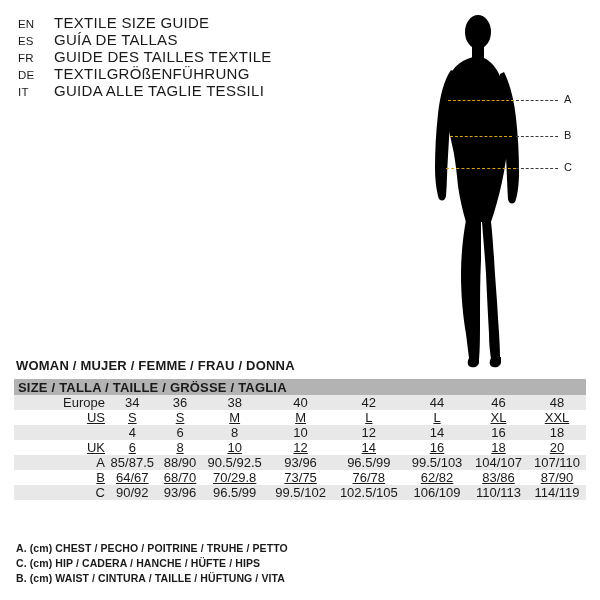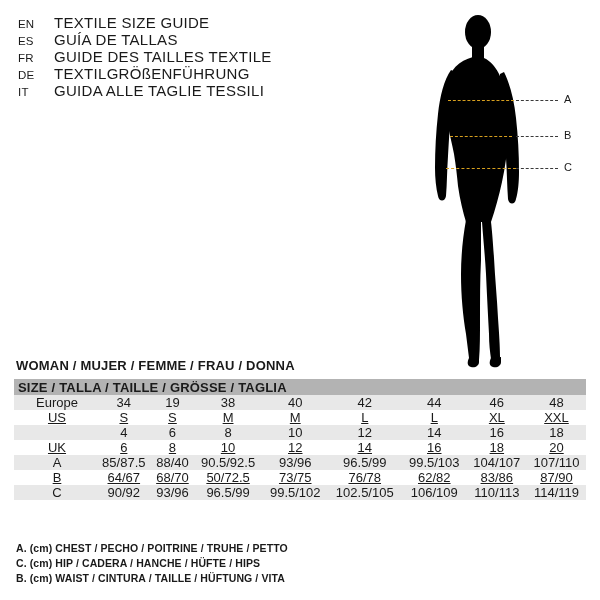--- a/index.html
+++ b/index.html
@@ -92,22 +92,22 @@
     font-size: 13px;
     color: #1a1a1a;
   }
   table.size td {
     height: 15px;
     padding: 0;
     text-align: center;
     vertical-align: middle;
   }
   table.size td.label {
-    text-align: center;
-    padding-left: 4px;
+    text-align: right;
+    padding-left: 13px;
     width: 78px;
   }
   tr.head td {
     background: #b3b3b3;
     font-weight: bold;
     text-align: left;
     padding-left: 4px;
     letter-spacing: 0.2px;
     height: 16px;
   }
@@ -235,21 +235,21 @@
     <div class="woman-header">WOMAN / MUJER / FEMME / FRAU / DONNA</div>
     <table class="size">
       <tbody>
         <tr class="head">
           <td colspan="9">SIZE / TALLA / TAILLE / GRÖSSE / TAGLIA</td>
         </tr>
 
         <tr class="odd">
           <td class="label">Europe</td>
           <td>34</td>
-          <td>19</td>
+          <td>36</td>
           <td>38</td>
           <td>40</td>
           <td>42</td>
           <td>44</td>
           <td>46</td>
           <td>48</td>
         </tr>
 
         <tr class="even">
           <td class="label">US</td>
@@ -283,34 +283,34 @@
           <td>12</td>
           <td>14</td>
           <td>16</td>
           <td>18</td>
           <td>20</td>
         </tr>
 
         <tr class="odd">
           <td class="label">A</td>
           <td>85/87.5</td>
-          <td>88/40</td>
+          <td>88/90</td>
           <td>90.5/92.5</td>
           <td>93/96</td>
           <td>96.5/99</td>
           <td>99.5/103</td>
           <td>104/107</td>
           <td>107/110</td>
         </tr>
 
         <tr class="even">
           <td class="label">B</td>
           <td>64/67</td>
           <td>68/70</td>
-          <td>50/72.5</td>
+          <td>70/29.8</td>
           <td>73/75</td>
           <td>76/78</td>
           <td>62/82</td>
           <td>83/86</td>
           <td>87/90</td>
         </tr>
 
         <tr class="odd">
           <td class="label">C</td>
           <td>90/92</td>

